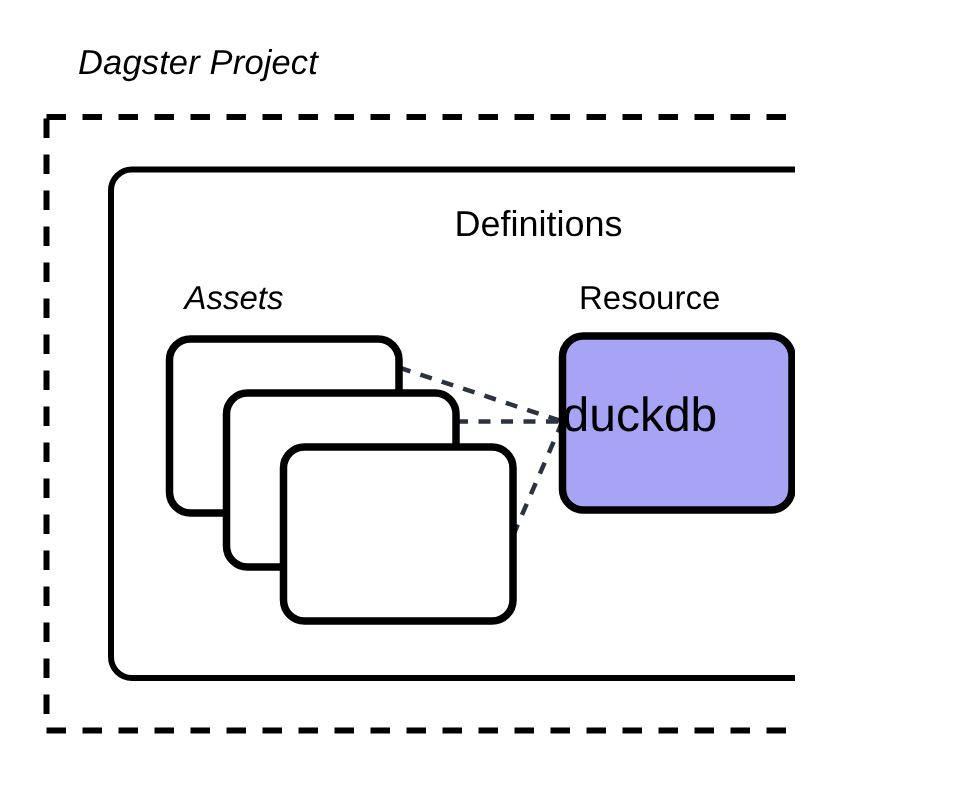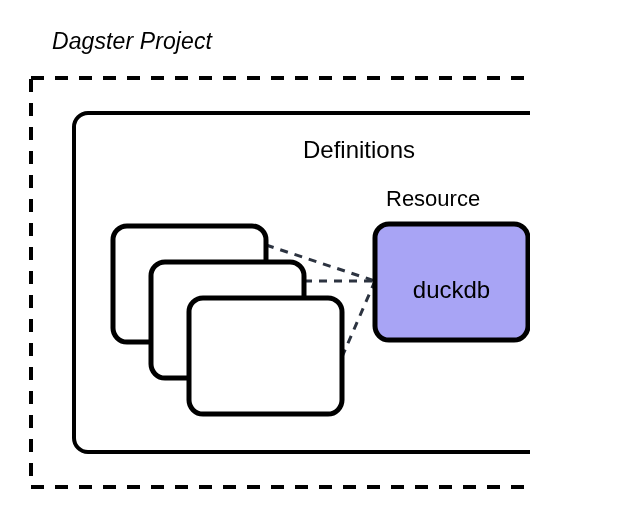--- a/index.html
+++ b/index.html
@@ -66,24 +66,24 @@
   }
 
   #resource-label {
     left: 386px;
     top: 188px;
     font-size: 22px;
   }
 
   #duckdb-label {
     left: 375px;
-    top: 278px;
+    top: 260px;
     width: 153px;
-    text-align: center;
-    font-size: 24px;
+    text-align: left;
+    font-size: 32px;
     font-style: normal;
   }
 </style>
 </head>
 <body>
 
 <div id="diagram-canvas">
 
   <svg id="diagram-svg" viewBox="0 0 638 525" xmlns="http://www.w3.org/2000/svg">
 
@@ -103,18 +103,19 @@
 
     <rect x="189" y="298" width="153" height="116" rx="14" ry="14" fill="#ffffff" stroke="#000000" stroke-width="5"></rect>
 
     <rect x="375" y="224" width="153" height="116" rx="14" ry="14" fill="#a8a4f5" stroke="#000000" stroke-width="5"></rect>
   </svg>
 
   <div class="label" id="project-title">Dagster Project</div>
 
   <div class="label" id="definitions-title">Definitions</div>
 
+  <div class="label" id="assets-label">Assets</div>
 
   <div class="label" id="resource-label">Resource</div>
 
   <div class="label" id="duckdb-label">duckdb</div>
 
 </div>
 
 </body></html>

